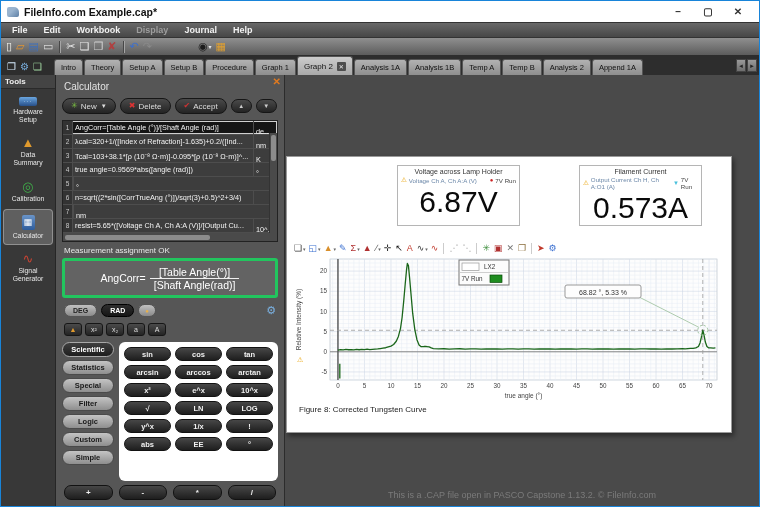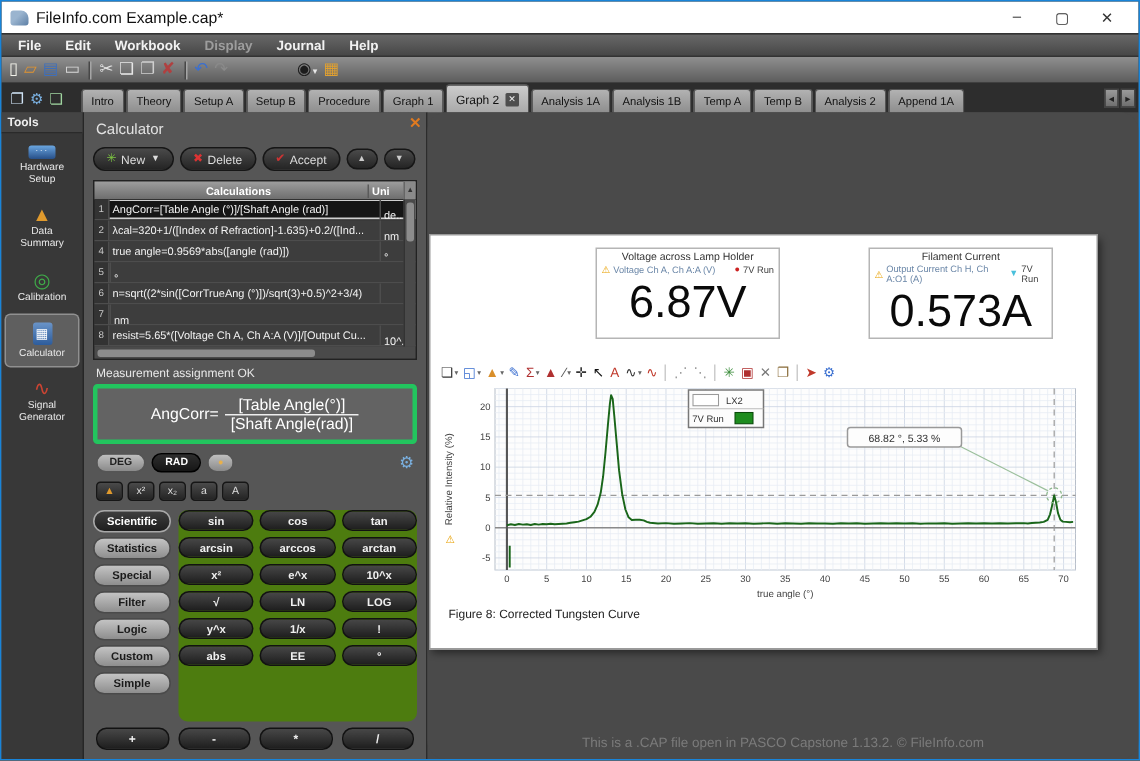--- a/index.html
+++ b/index.html
@@ -1,20 +1,20 @@
 <!DOCTYPE html>
 <html><head>
 <meta charset="utf-8">
 <style>
   html,body{margin:0;padding:0;background:#777;}
   *{box-sizing:border-box;}
   .win{width:760px;height:507px;border:1px solid #1884d9;background:#4a4a4a;
        font-family:"Liberation Sans",sans-serif;overflow:hidden;position:relative;}
   
-  .titlebar{height:21px;background:#fff;display:flex;align-items:center;padding:0 6px;gap:5px;}
+  .titlebar{height:21px;background:#fff;display:flex;align-items:center;padding:0 6px;gap:5px;font-weight:bold;}
   .app-icon{width:12px;height:10px;background:linear-gradient(135deg,#9ab4cf 40%,#5d7fa5 100%);border-radius:2px 5px 2px 2px;}
   .title-text{font-size:10.5px;color:#111;}
   .win-controls{margin-left:auto;display:flex;}
   .win-btn{width:30px;height:20px;display:flex;align-items:center;justify-content:center;font-size:10px;color:#333;}
   
   .menubar{height:16px;background:linear-gradient(#686868,#474747);display:flex;align-items:center;padding:0 3px;border-top:1px solid #333;border-bottom:1px solid #333;}
   .menu-item{color:#f2f2f2;font-weight:bold;font-size:9px;padding:0 8px;}
   .menu-item.dim{color:#9d9d9d;}
   
   .toolbar{height:17px;background:linear-gradient(#8f8f8f,#5c5c5c);display:flex;align-items:center;padding:0 5px;gap:4px;}
@@ -82,21 +82,21 @@
   .mode-pill.iconic{padding:0 6px;}
   .gear-right{margin-left:auto;color:#7ab0e0;font-size:11px;}
   .fmt-row{display:flex;gap:3px;padding:4px 8px 3px;}
   .fmt-btn{min-width:18px;height:13px;background:linear-gradient(#4a4a4a,#242424);border:1px solid #161616;border-radius:3px;
            color:#ddd;font-size:7px;display:flex;align-items:center;justify-content:center;padding:0 3px;}
   .keypad{display:flex;gap:5px;padding:3px 6px 0;flex:1;}
   .cats{display:flex;flex-direction:column;gap:3px;width:52px;}
   .cat{height:15px;border-radius:8px;background:linear-gradient(#c4c4c4,#8e8e8e);border:1px solid #4a4a4a;
        color:#1a1a1a;font-size:7.5px;font-weight:bold;display:flex;align-items:center;justify-content:center;}
   .cat.selected{background:linear-gradient(#3e3e3e,#1e1e1e);color:#fff;border-color:#a8a8a8;}
-  .keys{flex:1;background:#4d7c0f;border-radius:6px;display:grid;grid-template-columns:repeat(3,1fr);gap:4px;align-content:start;}
+  .keys{flex:1;background:#ffffff;border-radius:6px;padding:5px;display:grid;grid-template-columns:repeat(3,1fr);gap:4px;align-content:start;}
   .key{height:14px;background:linear-gradient(#474747,#1e1e1e);border:1px solid #121212;border-radius:7px;
        color:#f0f0f0;font-size:7.5px;font-weight:bold;display:flex;align-items:center;justify-content:center;}
   .oprow{display:flex;gap:6px;padding:4px 8px 6px;}
   .opkey{flex:1;height:15px;background:linear-gradient(#474747,#1e1e1e);border:1px solid #121212;border-radius:7px;
          color:#f0f0f0;font-size:8px;font-weight:bold;display:flex;align-items:center;justify-content:center;}
   
   .main{flex:1;position:relative;background:#4a4a4a;overflow:hidden;border-radius:12px;}
   .page{position:absolute;left:1px;top:81px;width:446px;height:277px;background:#fff;border:1px solid #9a9a9a;
         box-shadow:2px 3px 5px rgba(0,0,0,.45);}
   .display{position:absolute;top:8px;width:123px;height:61px;border:1px solid #b5b5b5;display:flex;flex-direction:column;align-items:center;padding:2px 3px;background:#fff;}
@@ -260,36 +260,35 @@
         </span>
         <span class="pill">
           <span class="cic" style="color:#c33">✔</span>
           <span>Accept</span>
         </span>
         <span class="round">▲</span>
         <span class="round">▼</span>
       </div>
 
       <div class="calc-table">
-        <div class="ct-head">
-          <span class="hc1"></span>
-          <span class="hc2">Calculations</span>
-          <span class="hc3">Uni</span>
-          <span class="hc4">▲</span>
-        </div>
         <div id="calc-rows">
             <div class="ct-row selected">
               <span class="num">1</span>
               <span class="expr">AngCorr=[Table Angle (°)]/[Shaft Angle (rad)]</span>
               <span class="unit">de..</span>
             </div>
             <div class="ct-row">
               <span class="num">2</span>
               <span class="expr">λcal=320+1/([Index of Refraction]-1.635)+0.2/([Ind...</span>
               <span class="unit">nm</span>
+            </div>
+            <div class="ct-row">
+              <span class="num">3</span>
+              <span class="expr">Tcal=103+38.1*[ρ (10⁻⁸ Ω·m)]-0.095*[ρ (10⁻⁸ Ω·m)]^...</span>
+              <span class="unit">K</span>
             </div>
             <div class="ct-row">
               <span class="num">4</span>
               <span class="expr">true angle=0.9569*abs([angle (rad)])</span>
               <span class="unit">°</span>
             </div>
             <div class="ct-row">
               <span class="num">5</span>
               <span class="unit">°</span>
             </div>

